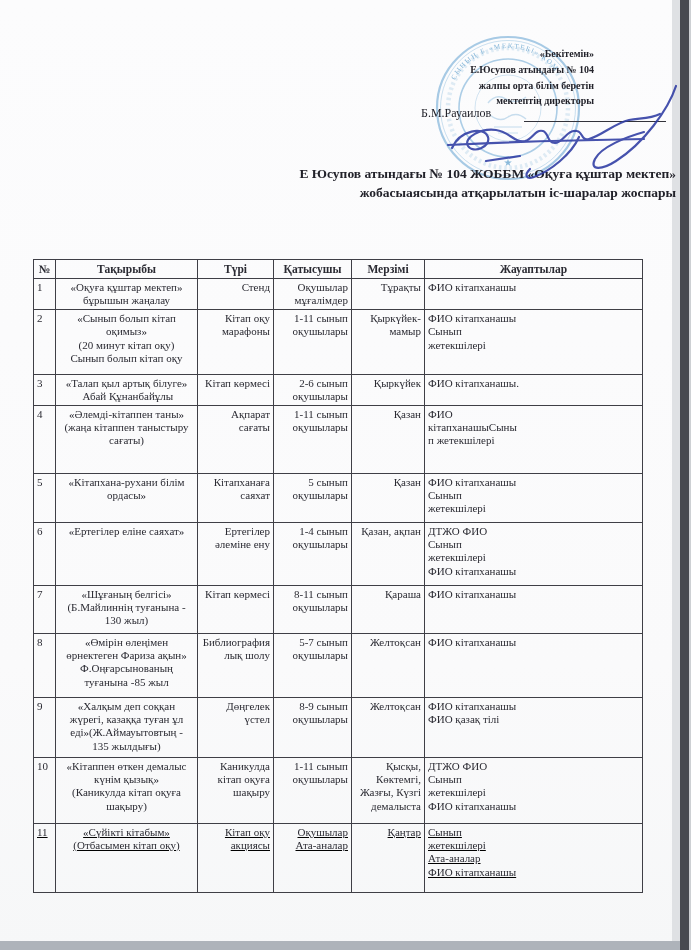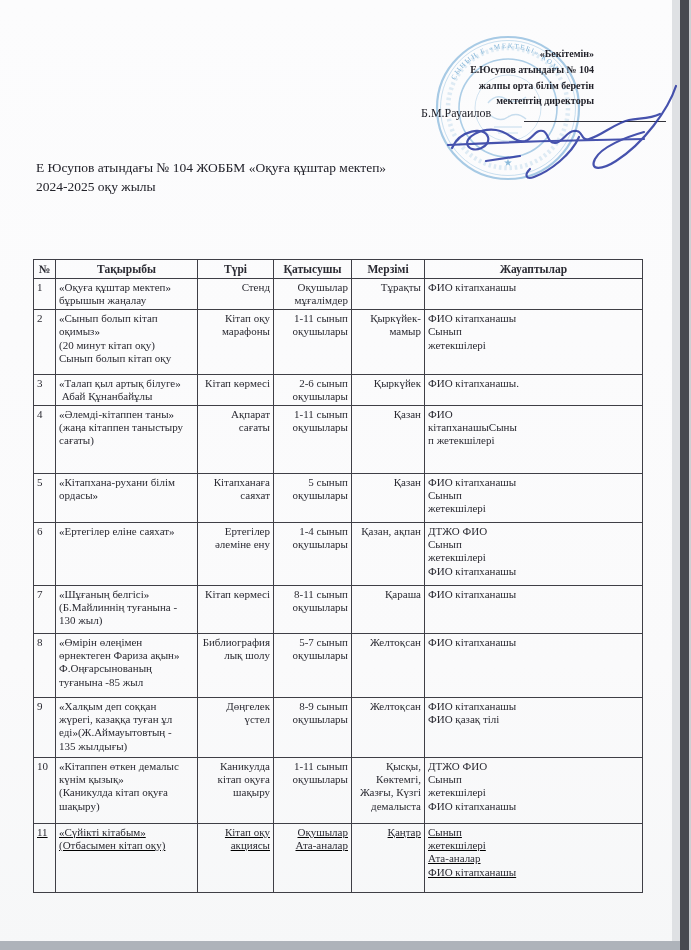--- a/index.html
+++ b/index.html
@@ -31,42 +31,42 @@
     border-bottom:1.4px solid #33333b;z-index:4;
   }
 
   
   .stamp{position:absolute;left:432px;top:33px;z-index:2;opacity:.85;}
   
   .signature{position:absolute;left:428px;top:58px;z-index:6;}
 
   
   .title{
-    position:absolute;left:36px;top:158px;width:640px;text-align:left;
-    font-size:13.5px;font-weight:normal;color:#22222a;line-height:19px;z-index:5;
+    position:absolute;left:36px;top:164px;width:640px;text-align:right;
+    font-size:13.5px;font-weight:bold;color:#22222a;line-height:19px;z-index:5;
   }
 
   
   table.plan{
     position:absolute;left:33px;top:259px;width:609px;
     border-collapse:collapse;table-layout:fixed;z-index:5;
   }
   table.plan th,table.plan td{
     border:1px solid #3f3f46;color:#2b2b33;overflow:hidden;
   }
   table.plan th{
     font-size:11.5px;font-weight:bold;text-align:center;padding:1px 2px;
     line-height:15px;
   }
   table.plan td{
     font-size:11px;line-height:13.4px;padding:2px 3px 1px 3px;
     white-space:pre-line;vertical-align:top;
   }
   td.c-no{padding-left:4px;text-align:left;}
-  td.c-topic{padding-left:5px;text-align:left;}
+  td.c-topic{padding-left:5px;text-align:center;}
   td.c-type,td.c-participants,td.c-term{text-align:right;}
   td.c-resp{padding-left:7px;text-align:left;}
   td.va-m{vertical-align:middle;}
 </style>
 </head>
 <body>
 
 <div class="paper">
 
   <svg class="stamp" width="152" height="152" viewBox="0 0 152 152">
@@ -104,21 +104,21 @@
       <path d="M24,90 C32,72 56,68 60,79 C63,89 45,96 40,88 C35,79 54,70 68,72 C82,74 86,85 97,83 C105,81 107,71 115,73 C121,75 119,85 127,85 C135,85 139,71 149,73 C155,74 153,83 161,81 C173,78 187,65 201,62 C212,60 222,61 232,56"></path>
       <path d="M248,28 C240,52 216,85 188,103 C174,112 161,113 167,101 C173,89 198,79 216,74"></path>
       <path d="M151,79 C143,97 122,113 106,119 C98,122 96,117 102,111"></path>
       <path d="M20,87 C80,84 150,82 216,81"></path>
       <path d="M58,103 L92,98"></path>
     </g>
   </svg>
 
   <div class="title">
     <div>Е Юсупов атындағы № 104 ЖОББМ «Оқуға құштар мектеп»</div>
-    <div>2024-2025 оқу жылы</div>
+    <div>жобасыаясында атқарылатын іс-шаралар жоспары</div>
   </div>
 
   <table class="plan">
     <colgroup>
       <col style="width:22px">
         <col style="width:142px">
         <col style="width:76px">
       <col style="width:78px">
         <col style="width:73px">
         <col style="width:218px">

